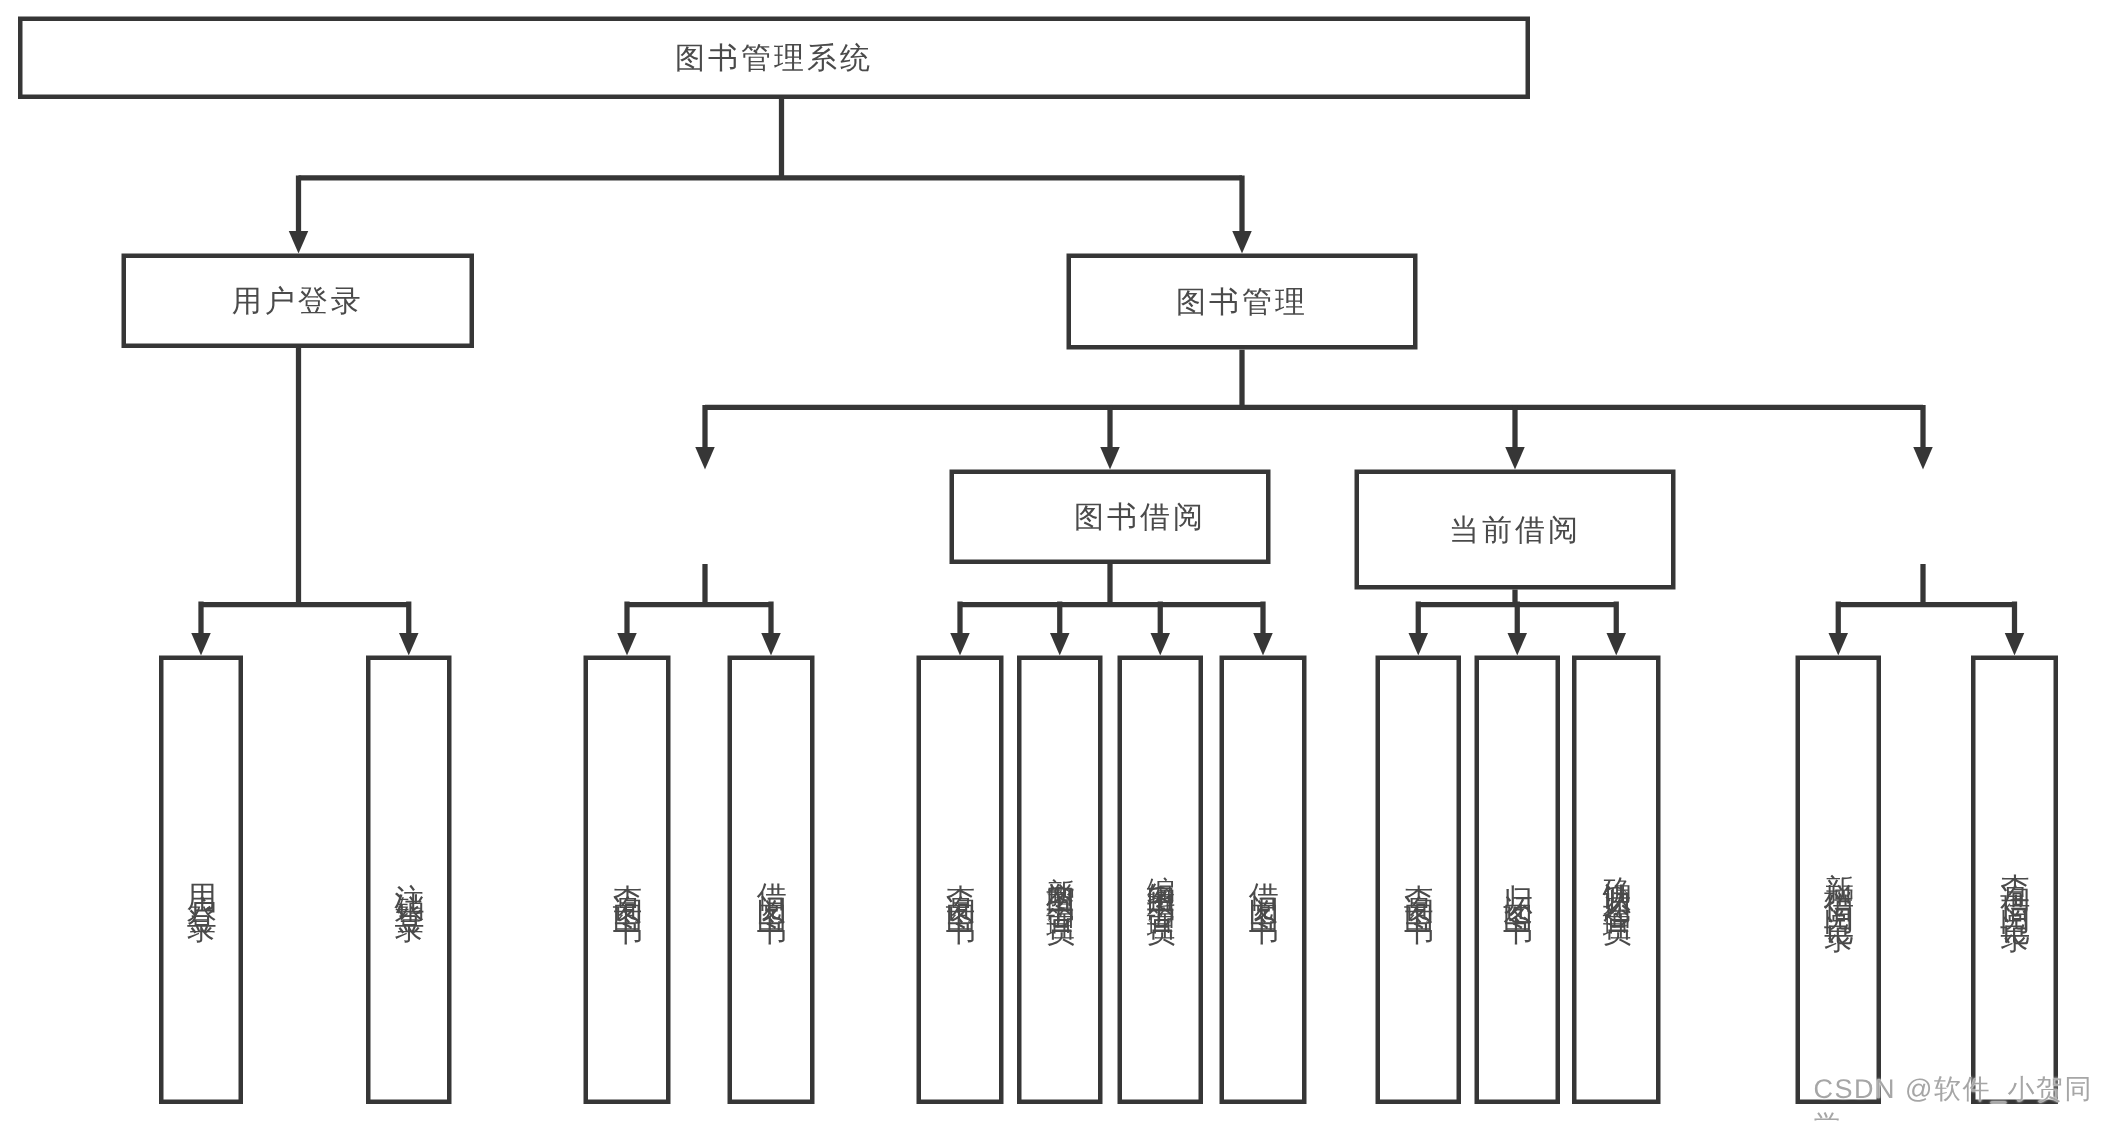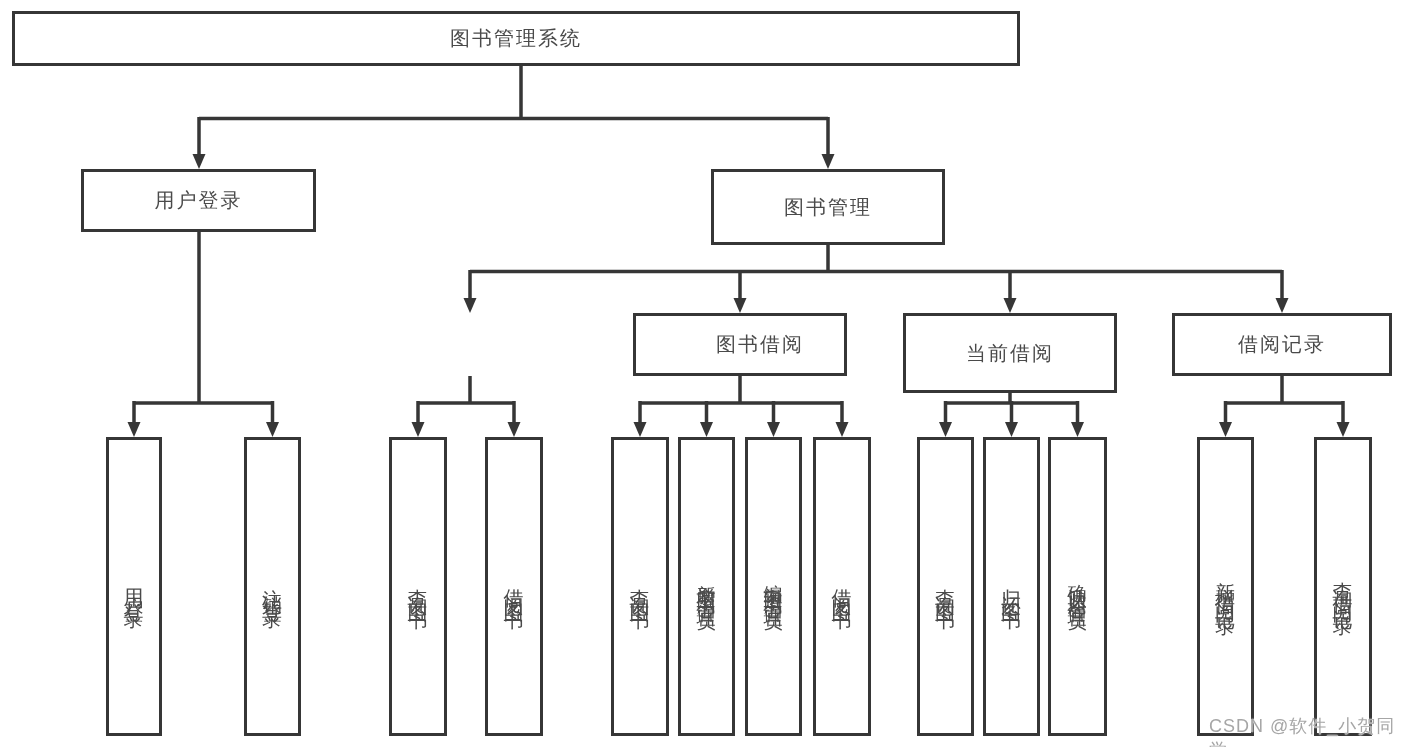--- a/index.html
+++ b/index.html
@@ -85,32 +85,29 @@
     </g>
   </svg>
 
   <div class="box" style="left:12px;top:11px;width:1008px;height:55px;">
     <span>图书管理系统</span>
   </div>
 
   <div class="box" style="left:81px;top:169px;width:235px;height:63px;">
     <span>用户登录</span>
   </div>
-  <div class="box" style="left:711px;top:169px;width:234px;height:76px;justify-content:center;">
+  <div class="box" style="left:711px;top:169px;width:234px;height:64px;justify-content:center;">
     <span>图书管理</span>
   </div>
 
   <div class="box" style="left:633px;top:313px;width:214px;height:63px;padding-left:40px;">
     <span>图书借阅</span>
   </div>
   <div class="box" style="left:903px;top:313px;width:214px;height:80px;">
     <span>当前借阅</span>
-  </div>
-  <div class="box" style="left:1172px;top:313px;width:220px;height:63px;">
-    <span>借阅记录</span>
   </div>
 
   <div class="box vbox" style="left:106px;top:437px;width:56px;height:299px;">
     <span class="vtext">用户登录</span>
   </div>
   <div class="box vbox" style="left:244px;top:437px;width:57px;height:299px;">
     <span class="vtext">注销登录</span>
   </div>
 
   <div class="box vbox" style="left:389px;top:437px;width:58px;height:299px;">

